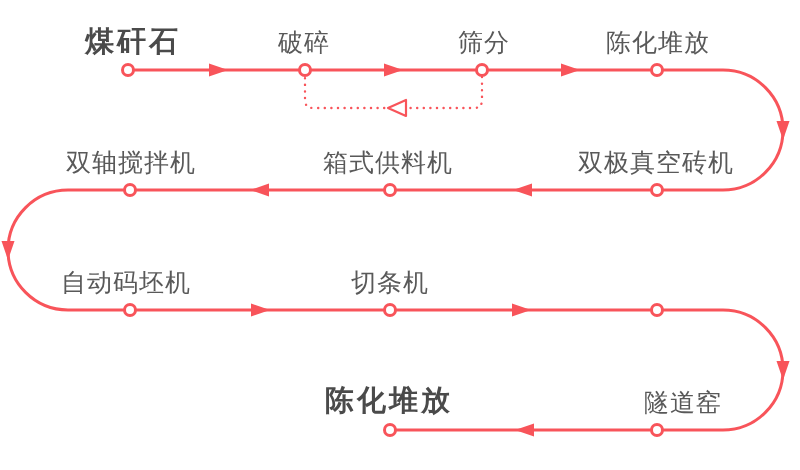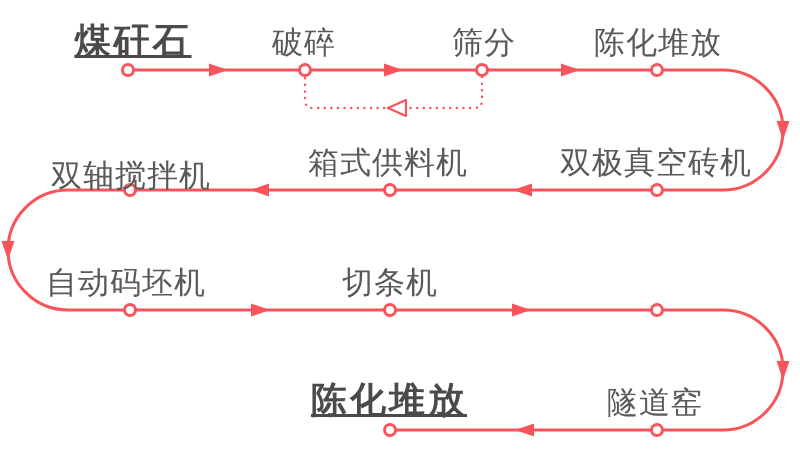--- a/index.html
+++ b/index.html
@@ -39,33 +39,32 @@
   .arrow-solid { fill: var(--line); stroke: none; }
   .arrow-open {
     fill: #ffffff;
     stroke: var(--line);
     stroke-width: 2.2;
     stroke-linejoin: round;
   }
   .lbl {
     position: absolute;
     transform: translateX(-50%);
-    font-size: 31px;
+    font-size: 25px;
     line-height: 27px;
     color: var(--label);
     letter-spacing: 1px;
     white-space: nowrap;
   }
   .lbl.em {
-    font-size: 36px;
+    font-size: 29px;
     line-height: 32px;
     font-weight: 700;
     color: var(--emphasis);
     letter-spacing: 3px;
-    text-decoration: underline;
   }
 </style>
 </head>
 <body>
 
 <div class="canvas">
 
   <svg class="flow-svg" width="800" height="470" viewBox="0 0 800 470">
 
     <path class="main-path" d="M128 70 H723 A60 60 0 0 1 723 190 H68 A60 60 0 0 0 68 310 H723 A60 60 0 0 1 723 430 H390"></path>
@@ -102,23 +101,23 @@
     <circle class="node-circle" cx="657" cy="310" r="5.5"></circle>
     <circle class="node-circle" cx="657" cy="430" r="5.5"></circle>
     <circle class="node-circle" cx="390" cy="430" r="5.5"></circle>
   </svg>
 
   <div class="lbl em" style="left:133px; top:25px;">煤矸石</div>
   <div class="lbl" style="left:304px; top:29px;">破碎</div>
   <div class="lbl" style="left:484px; top:29px;">筛分</div>
   <div class="lbl" style="left:658px; top:29px;text-align:right;">陈化堆放</div>
 
-  <div class="lbl" style="left:131px; top:149px;margin-top:13px;">双轴搅拌机</div>
+  <div class="lbl" style="left:131px; top:149px;">双轴搅拌机</div>
   <div class="lbl" style="left:388px; top:149px;">箱式供料机</div>
   <div class="lbl" style="left:656px; top:149px;">双极真空砖机</div>
 
   <div class="lbl" style="left:126px; top:269px;">自动码坯机</div>
   <div class="lbl" style="left:390px; top:269px;">切条机</div>
 
   <div class="lbl em" style="left:389px; top:384px;">陈化堆放</div>
-  <div class="lbl" style="left:655px; top:389px;font-family:Liberation Serif, serif;">隧道窑</div>
+  <div class="lbl" style="left:683px; top:389px;font-family:Liberation Serif, serif;">隧道窑</div>
 
 </div>
 
 </body></html>

